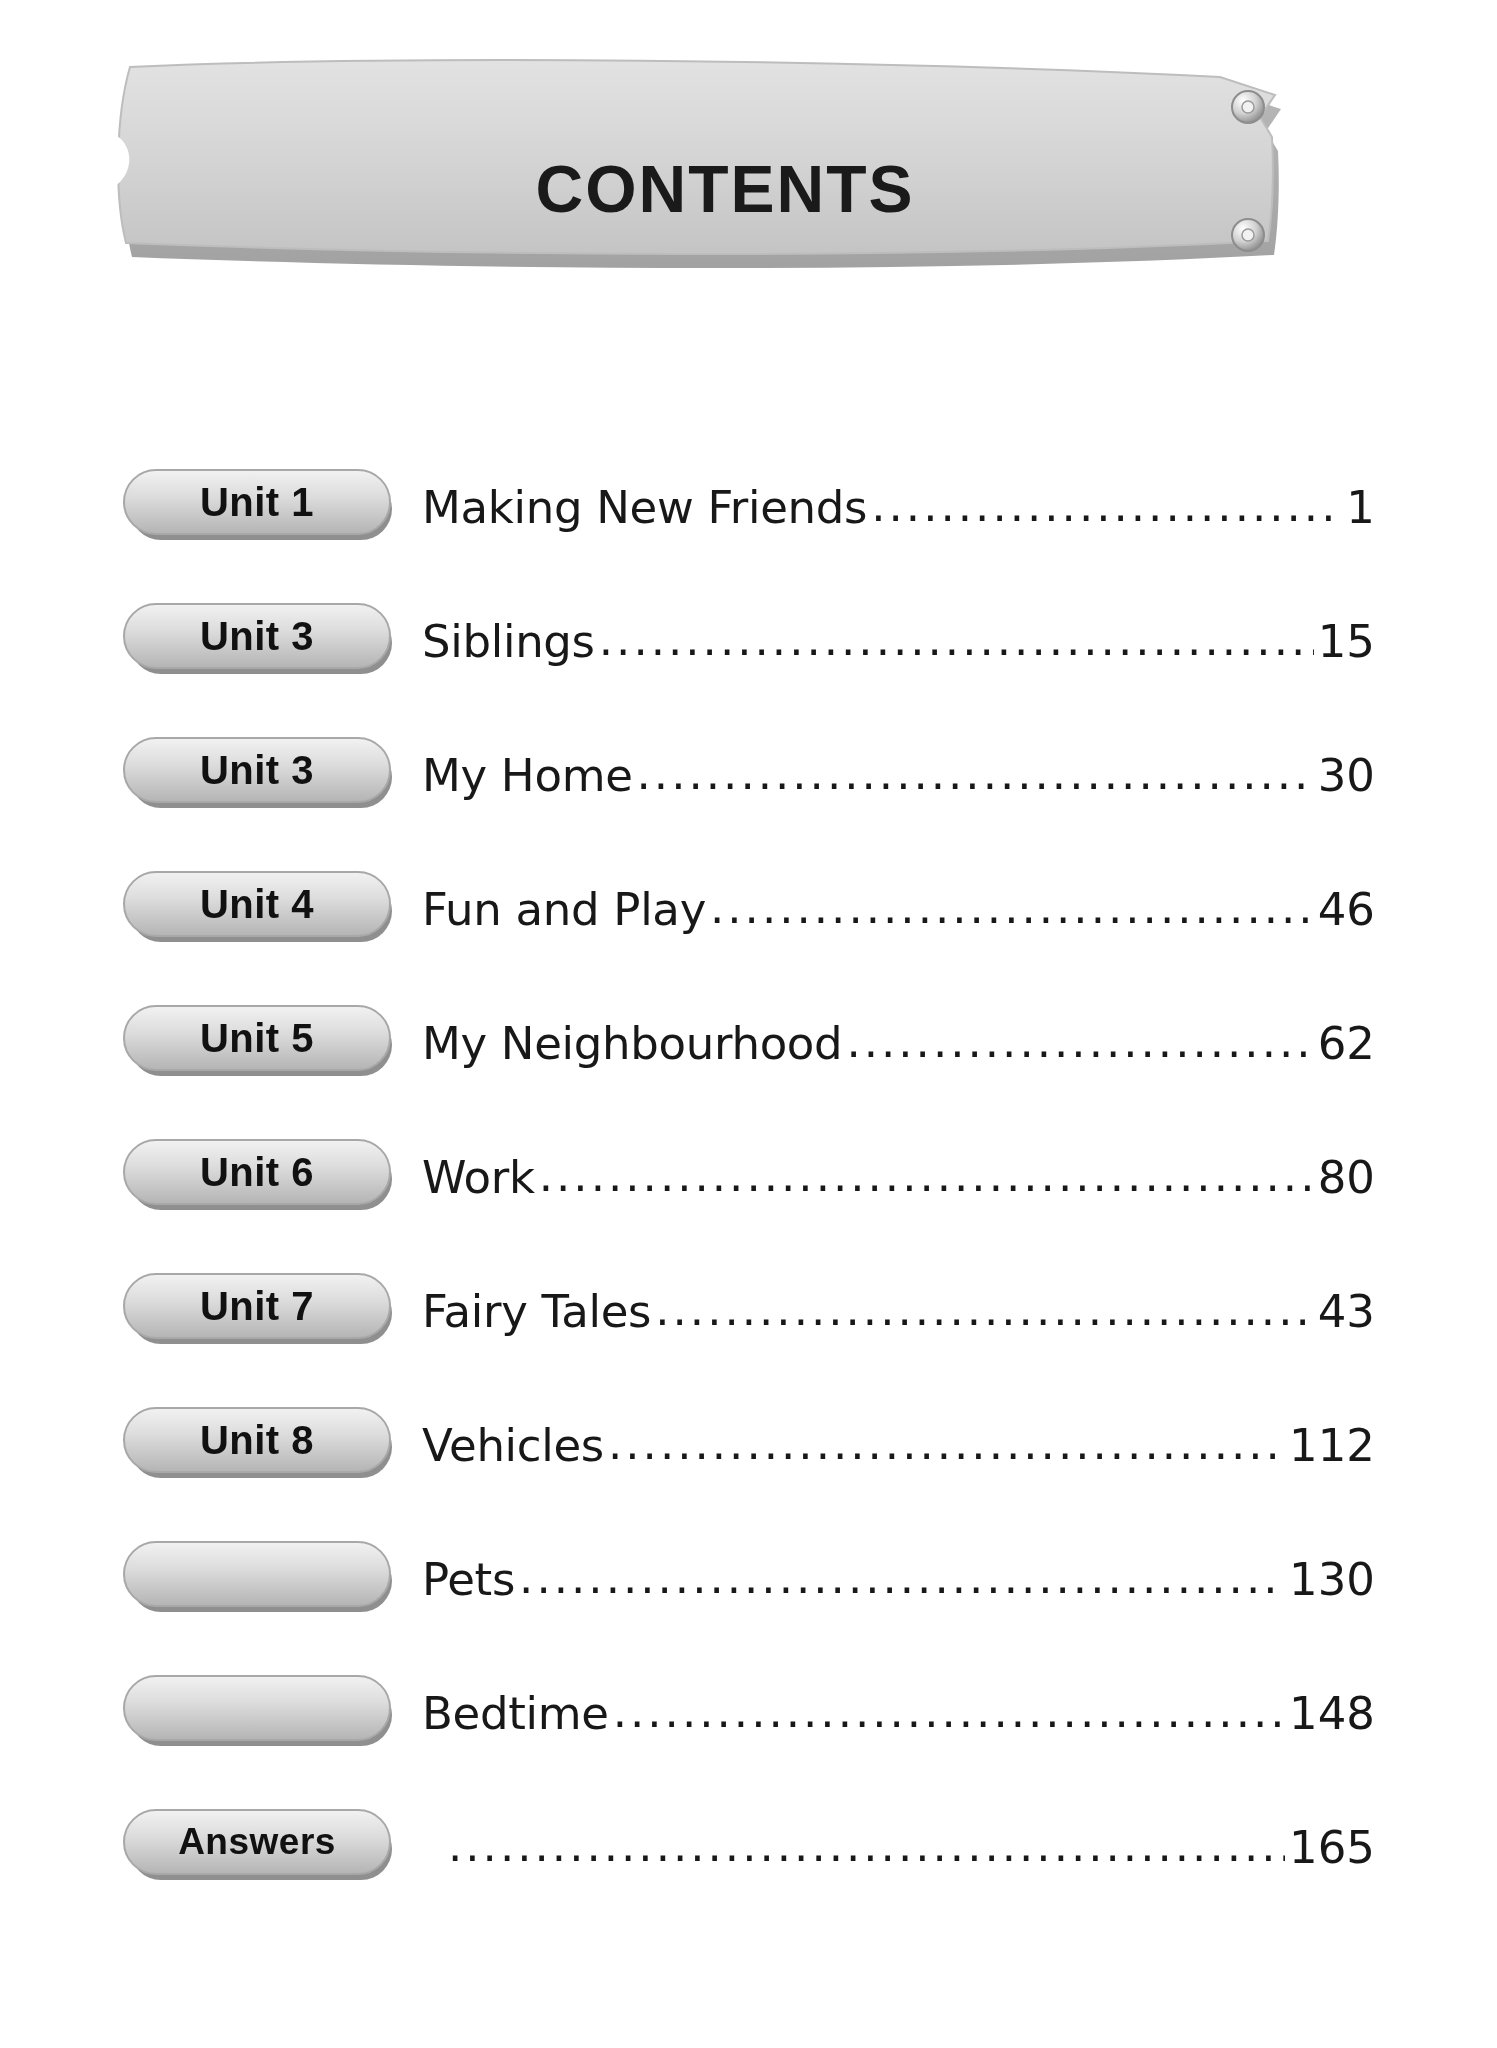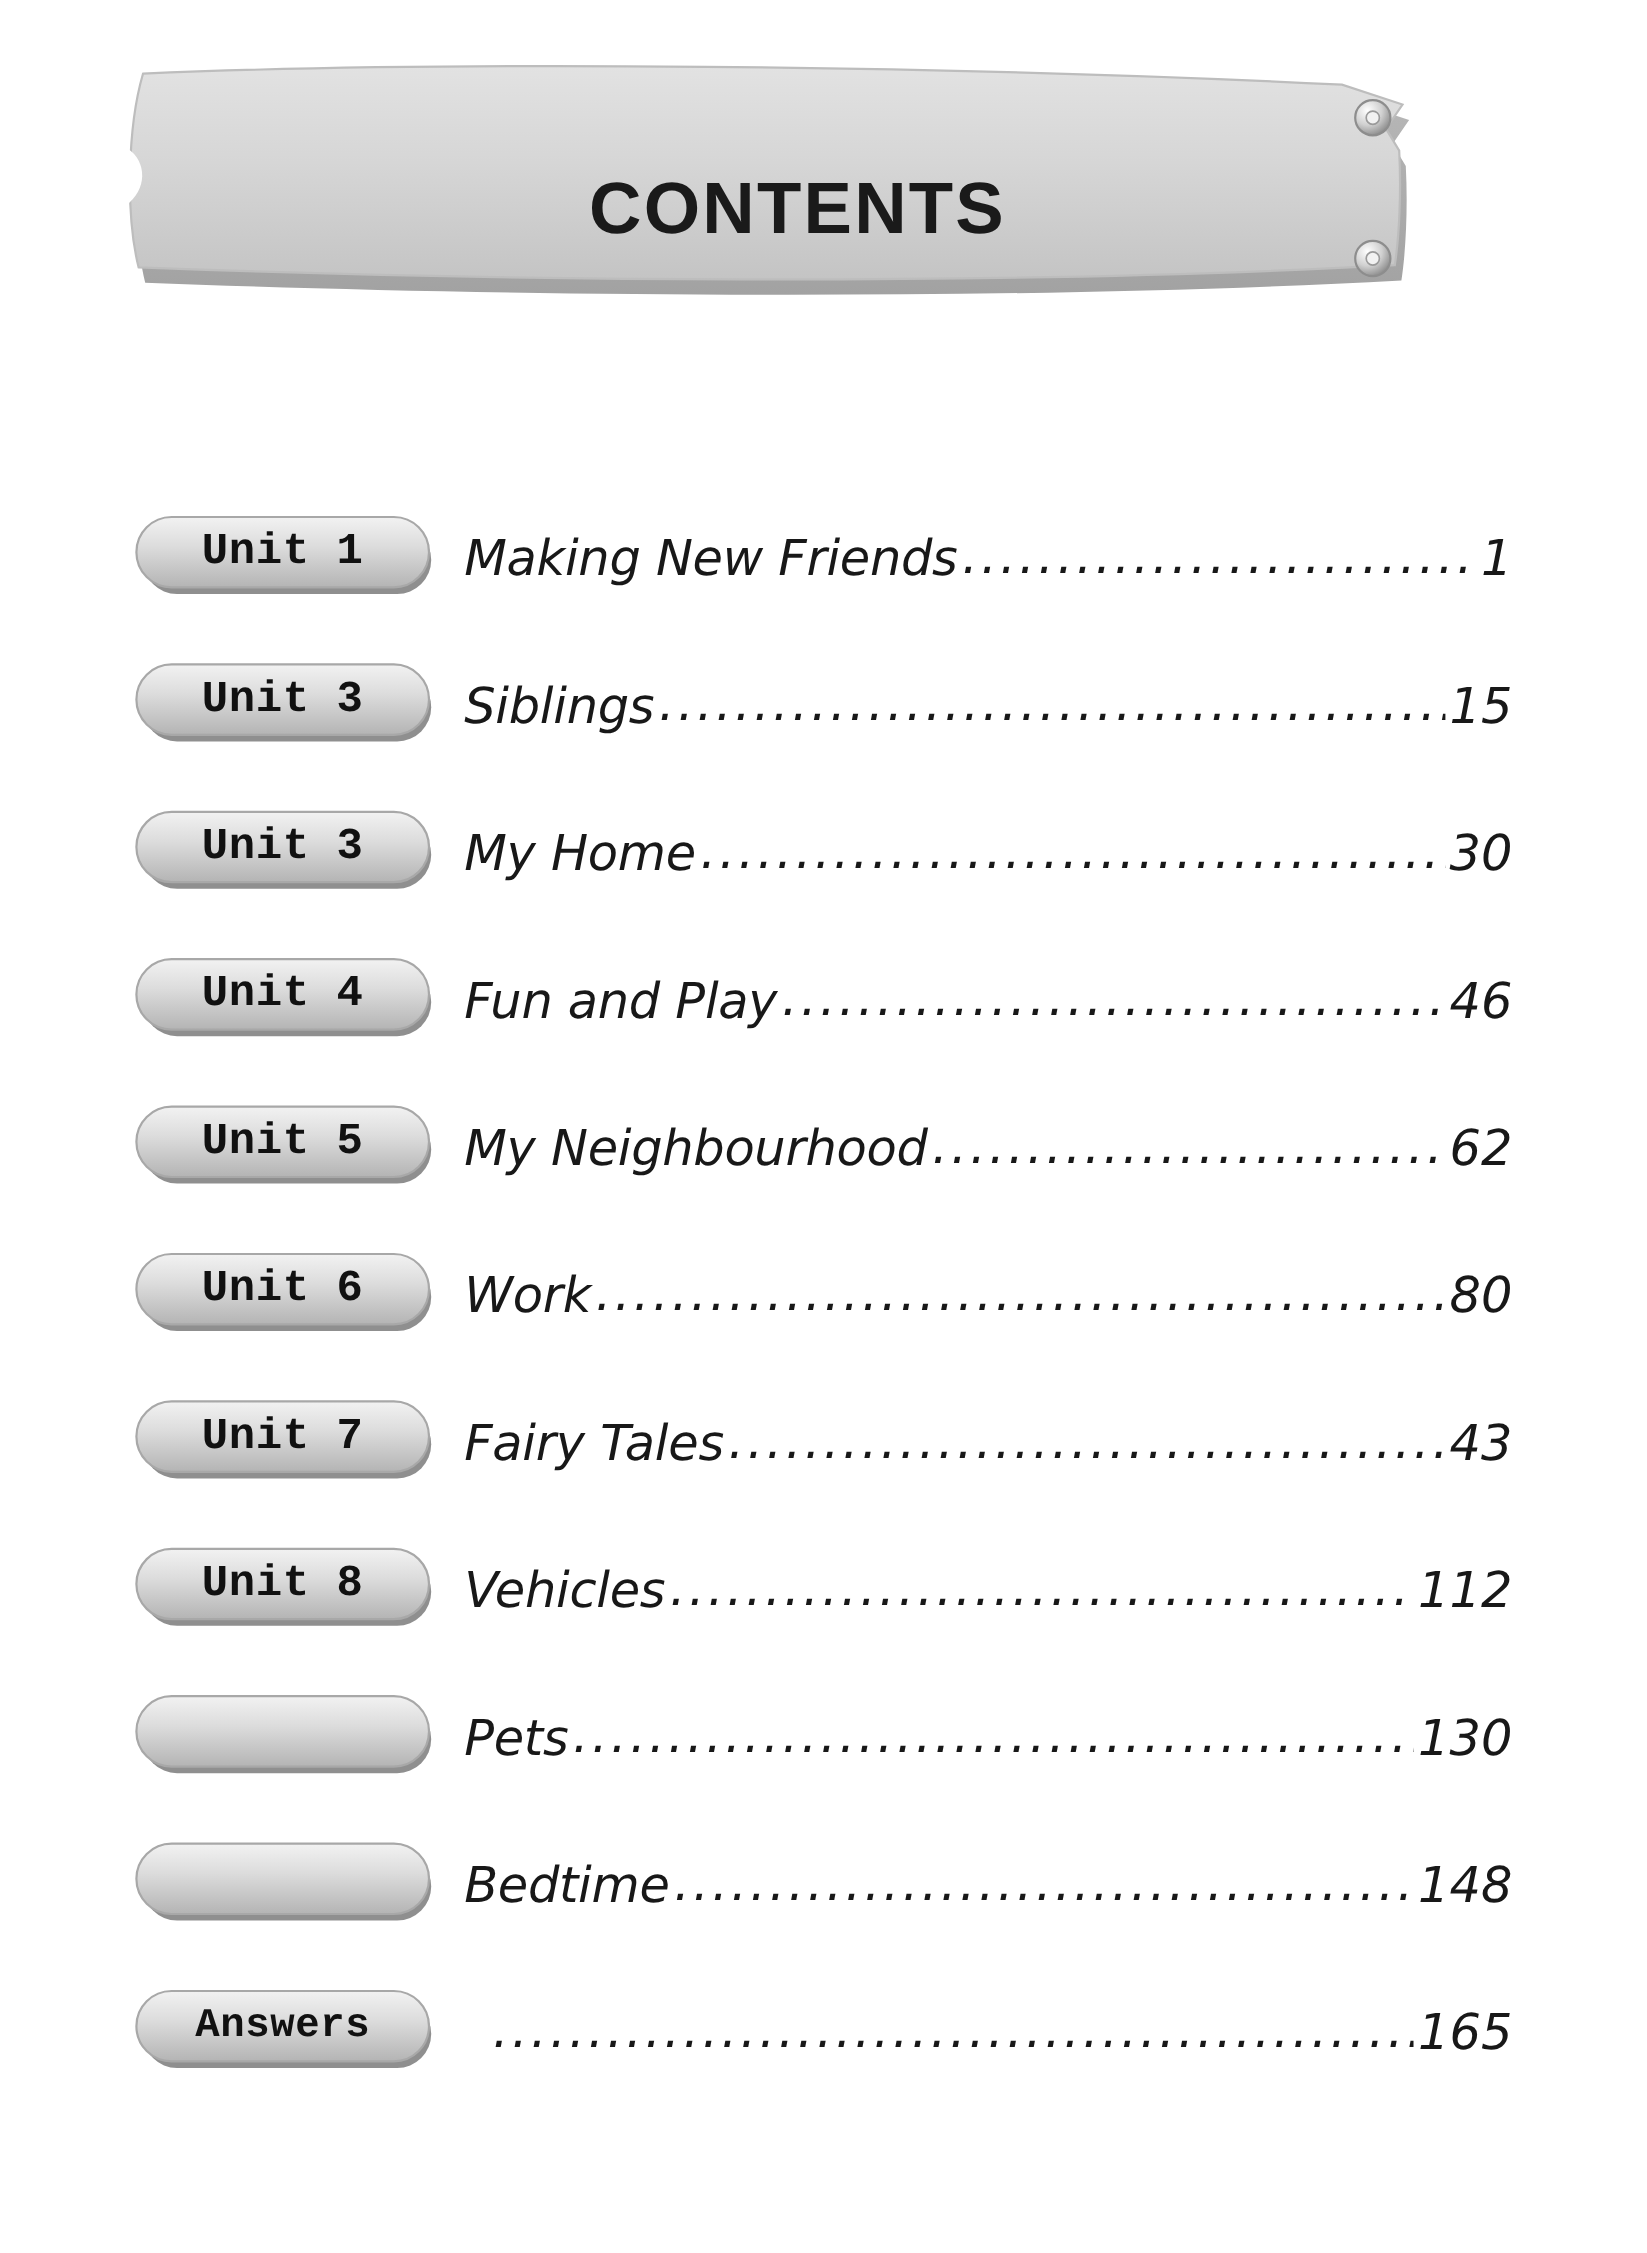--- a/index.html
+++ b/index.html
@@ -65,37 +65,36 @@
   .pill-svg { position: absolute; left: 0; top: 0; }
   .pill-label {
     position: absolute;
     left: 0;
     top: 0;
     width: 270px;
     height: 68px;
     display: flex;
     align-items: center;
     justify-content: center;
-    font-family: Liberation Mono, monospace;
+    font-family: Liberation Sans, sans-serif;
     font-weight: bold;
     font-size: 40px;
     color: #111111;
     letter-spacing: 0.5px;
     white-space: nowrap;
   }
   .pill-label.small { font-size: 37px; }
 
   .entry {
     flex: 1 1 auto;
     display: flex;
     align-items: baseline;
     margin-left: 10px;
     padding-right: 122px;
     min-width: 0;
-    font-style: italic;
   }
   .entry-title {
     font-family: "DejaVu Sans", sans-serif;
     font-size: 45px;
     color: #181818;
     white-space: nowrap;
     letter-spacing: -0.3px;
   }
   .dots {
     flex: 1 1 auto;

